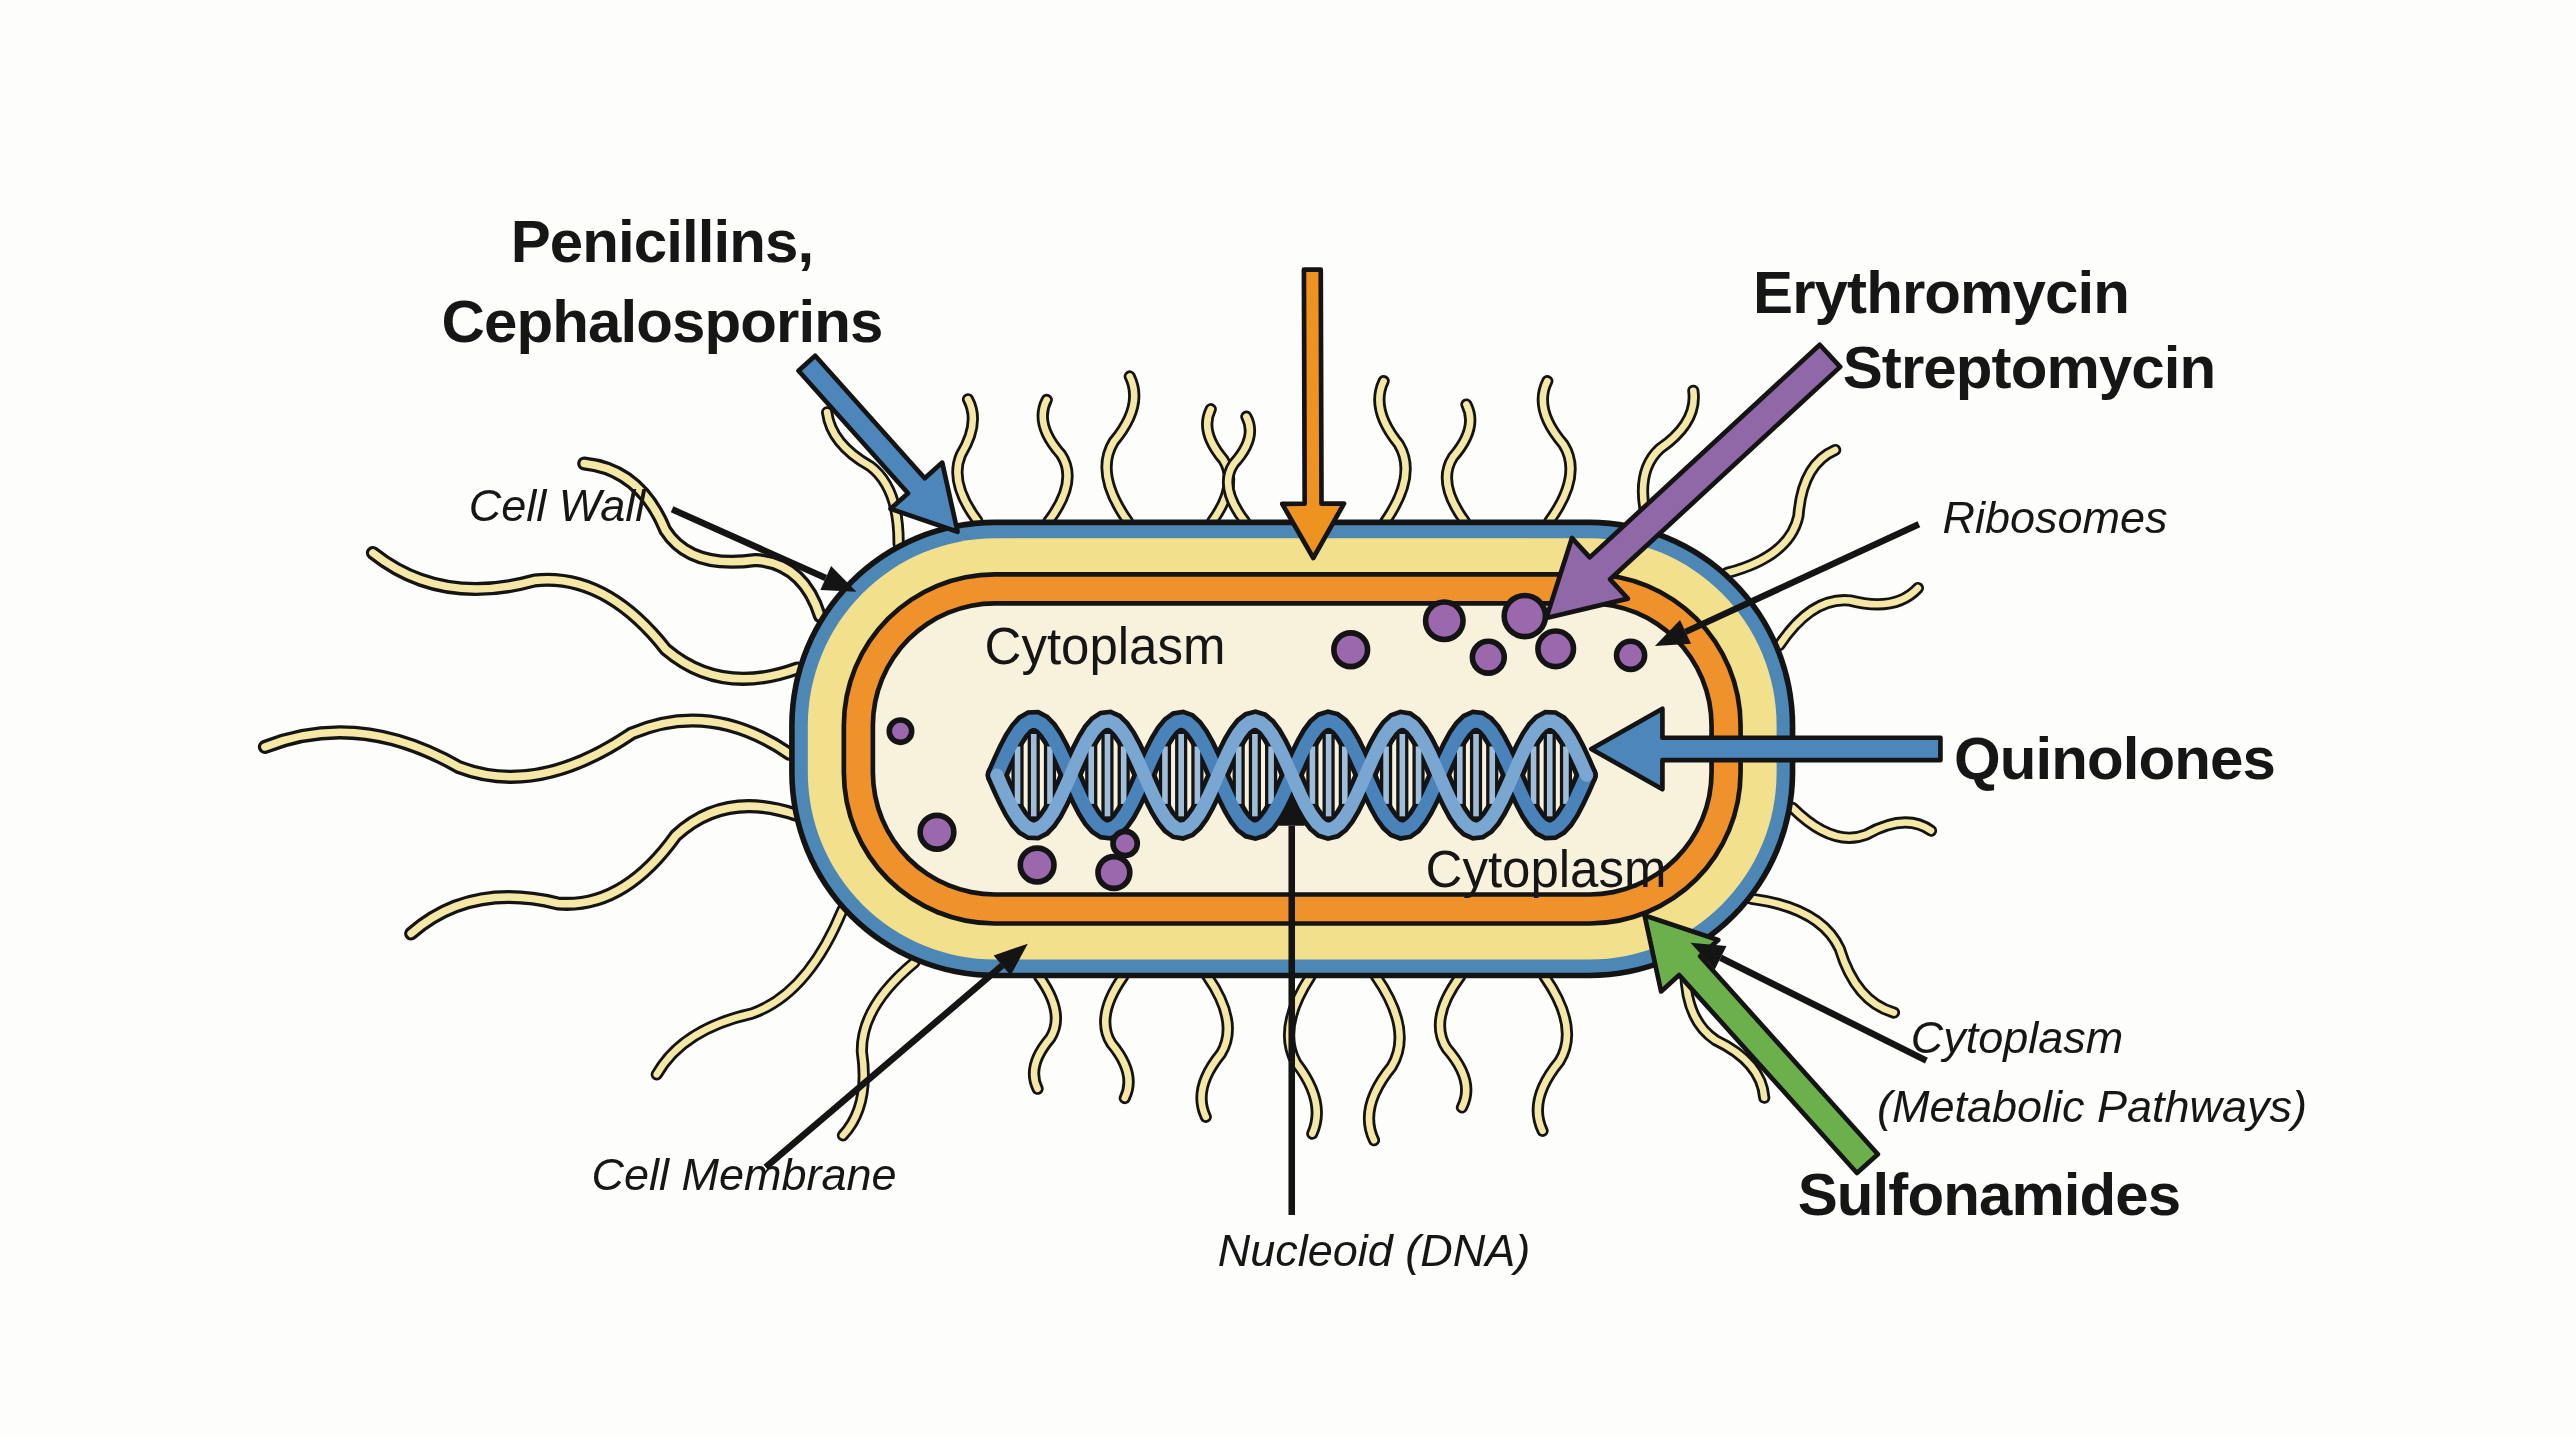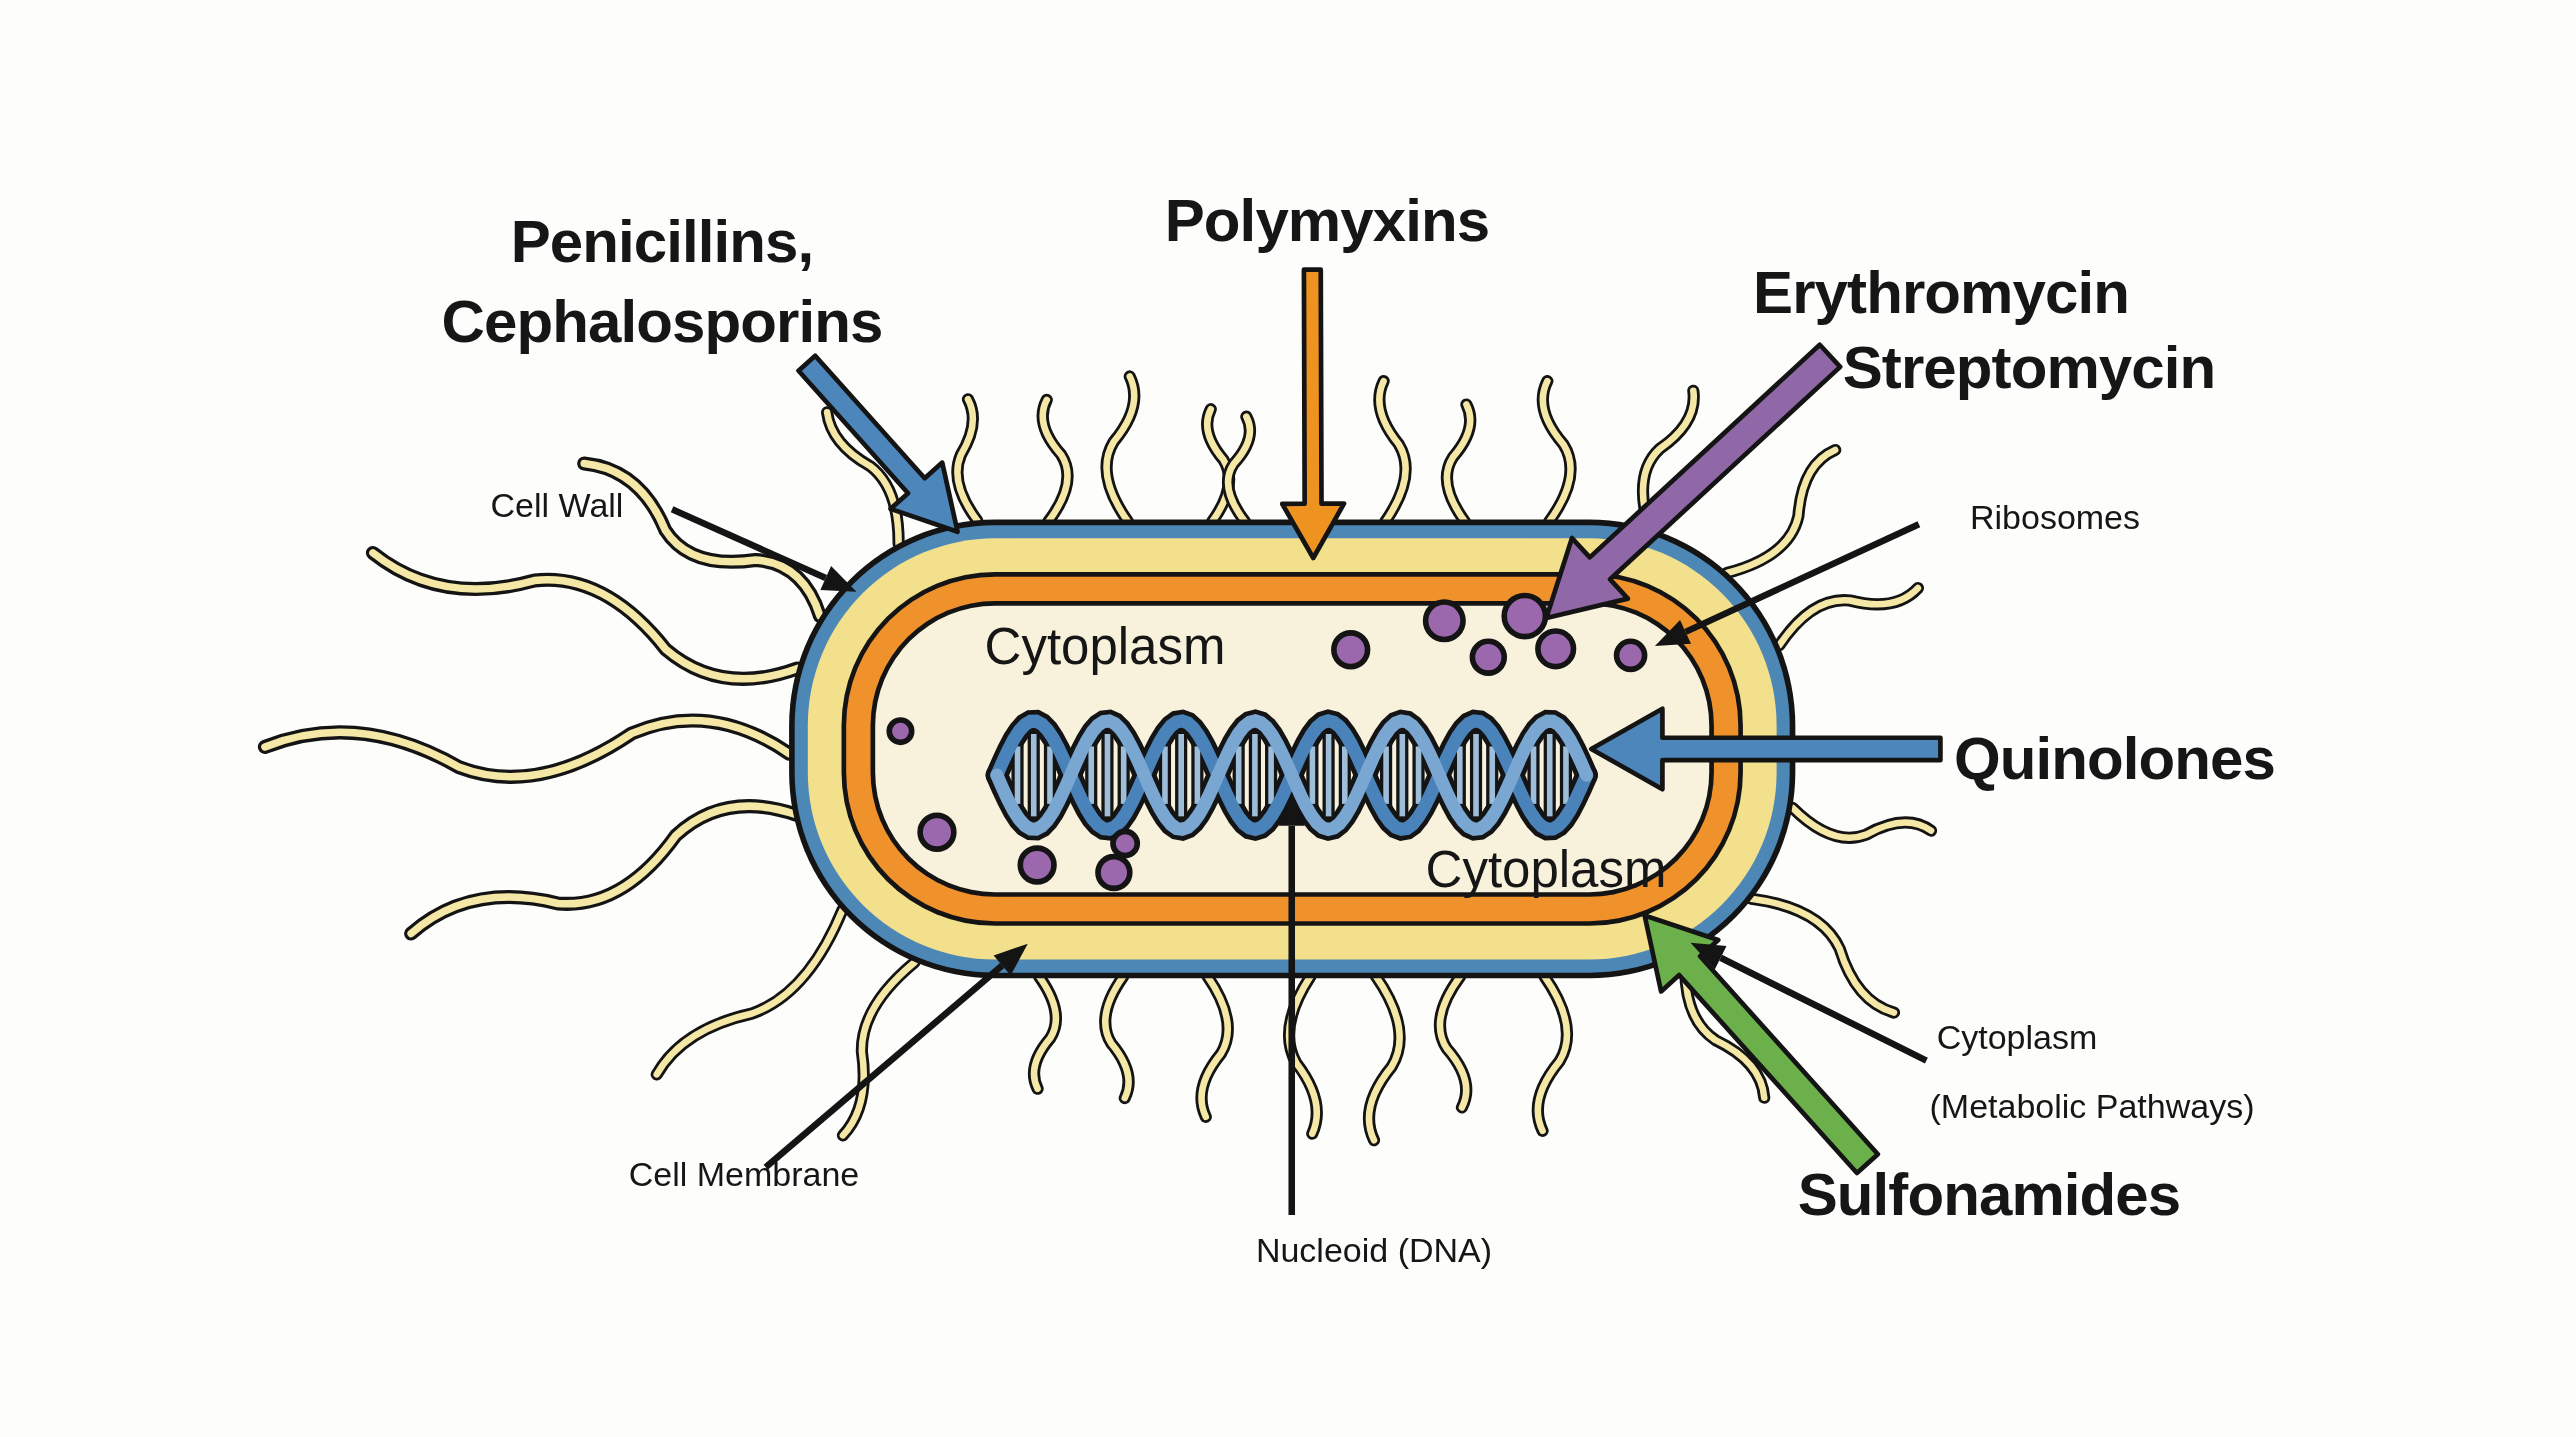--- a/index.html
+++ b/index.html
@@ -2,21 +2,21 @@
 <html style="font-size:15px"><head>
 <meta charset="utf-8">
 <style>
   html,body{margin:0;padding:0;}
   body{width:2576px;height:1438px;background:#fdfdfb;overflow:hidden;}
   #stage{position:relative;width:2576px;height:1428px;background:#fdfdfb;}
   #diagram-svg{position:absolute;left:0;top:0;}
   .lbl{position:absolute;transform:translate(-50%,-50%);font-family:"Liberation Sans",sans-serif;
        color:#161616;white-space:nowrap;line-height:1;}
   .bold{font-weight:bold;font-size:60px;letter-spacing:-0.9px;}
-  .reg{font-weight:normal;font-size:34px;}
+  .reg{font-weight:normal;font-size:45px;font-style:italic;}
   .reg54{font-weight:normal;font-size:51px;}
   .left-anchor{transform:translate(0,-50%);margin-top:12px;}
 </style>
 </head>
 <body>
 
 <div id="stage">
   <svg id="diagram-svg" width="2576" height="1438" viewBox="0 0 2752 1536">
       <g>
         <path d="M 1120.0 557.0 Q 1152.3 514.1 1133.6 485.5 Q 1104.7 453.0 1118.3 427.0" fill="none" stroke="#141414" stroke-width="13" stroke-linecap="round"></path>
@@ -178,21 +178,20 @@
         </g>
         <g>
           <line x1="2058" y1="1133" x2="1838.199378875997" y2="1023.0996894379984" stroke="#141414" stroke-width="7"></line>
           <polygon points="1806,1007 1844.4603692129963,1010.5777087639997 1831.9383885389975,1035.6216701119972" fill="#141414"></polygon>
         </g>
       </g>
     </svg>
 
   <div class="lbl bold" style="left:662px;top:242px;">Penicillins,</div>
   <div class="lbl bold" style="left:662px;top:322px;">Cephalosporins</div>
-  <div class="lbl bold" style="left:1327px;top:221px;">Polymyxins</div>
   <div class="lbl bold" style="left:1941px;top:293px;">Erythromycin</div>
   <div class="lbl bold" style="left:2029px;top:368px;">Streptomycin</div>
   <div class="lbl bold left-anchor" style="left:1954px;top:747px;">Quinolones</div>
   <div class="lbl bold" style="left:1989px;top:1195px;">Sulfonamides</div>
 
   <div class="lbl reg" style="left:557px;top:505px;">Cell Wall</div>
   <div class="lbl reg" style="left:2055px;top:517px;">Ribosomes</div>
   <div class="lbl reg54" style="left:1105px;top:646px;">Cytoplasm</div>
   <div class="lbl reg54" style="left:1546px;top:869px;">Cytoplasm</div>
   <div class="lbl reg" style="left:2017px;top:1037px;">Cytoplasm</div>

